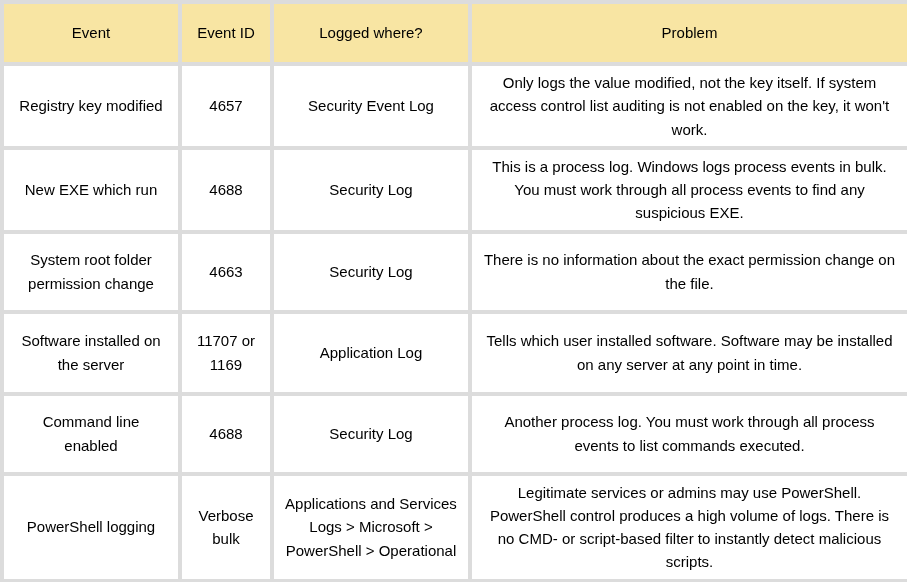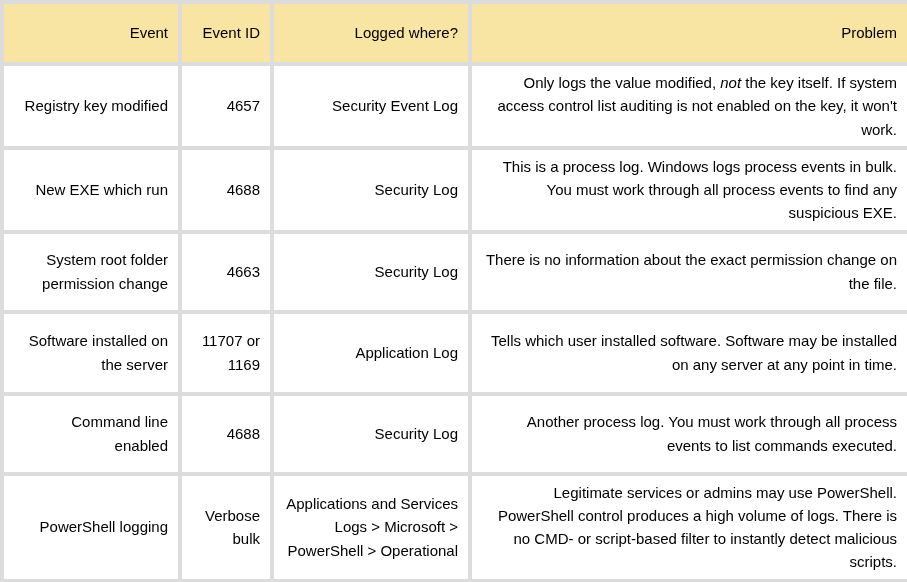--- a/index.html
+++ b/index.html
@@ -23,21 +23,21 @@
     width: 907px;
     height: 582px;
     border-collapse: collapse;
     table-layout: fixed;
     font-size: 15px;
     color: var(--text-color);
   }
   table.events-table th,
   table.events-table td {
     border: 4px solid var(--border-color);
-    text-align: right;
+    text-align: center;
     vertical-align: middle;
     padding: 5px 10px;
     line-height: 1.55;
     font-weight: 400;
     word-wrap: break-word;
   }
   table.events-table thead th {
     background: var(--header-bg);
     height: 62px;
     font-weight: 400;
@@ -45,21 +45,21 @@
   col.c-event  { width: 178px; }
   col.c-id     { width: 92px;  }
   col.c-logged { width: 198px; }
   col.c-problem{ width: 439px; }
   tbody tr:nth-child(1) { height: 78px; }
   tbody tr:nth-child(2) { height: 82px; }
   tbody tr:nth-child(3) { height: 80px; }
   tbody tr:nth-child(4) { height: 82px; }
   tbody tr:nth-child(5) { height: 80px; }
   tbody tr:nth-child(6) { height: 102px; }
-  td .seg-italic { font-style: italic; }
+  td .seg-italic { }
 </style>
 </head>
 <body>
 
 <div class="page">
   <table class="events-table">
     <colgroup>
       <col class="c-event">
       <col class="c-id">
       <col class="c-logged">

